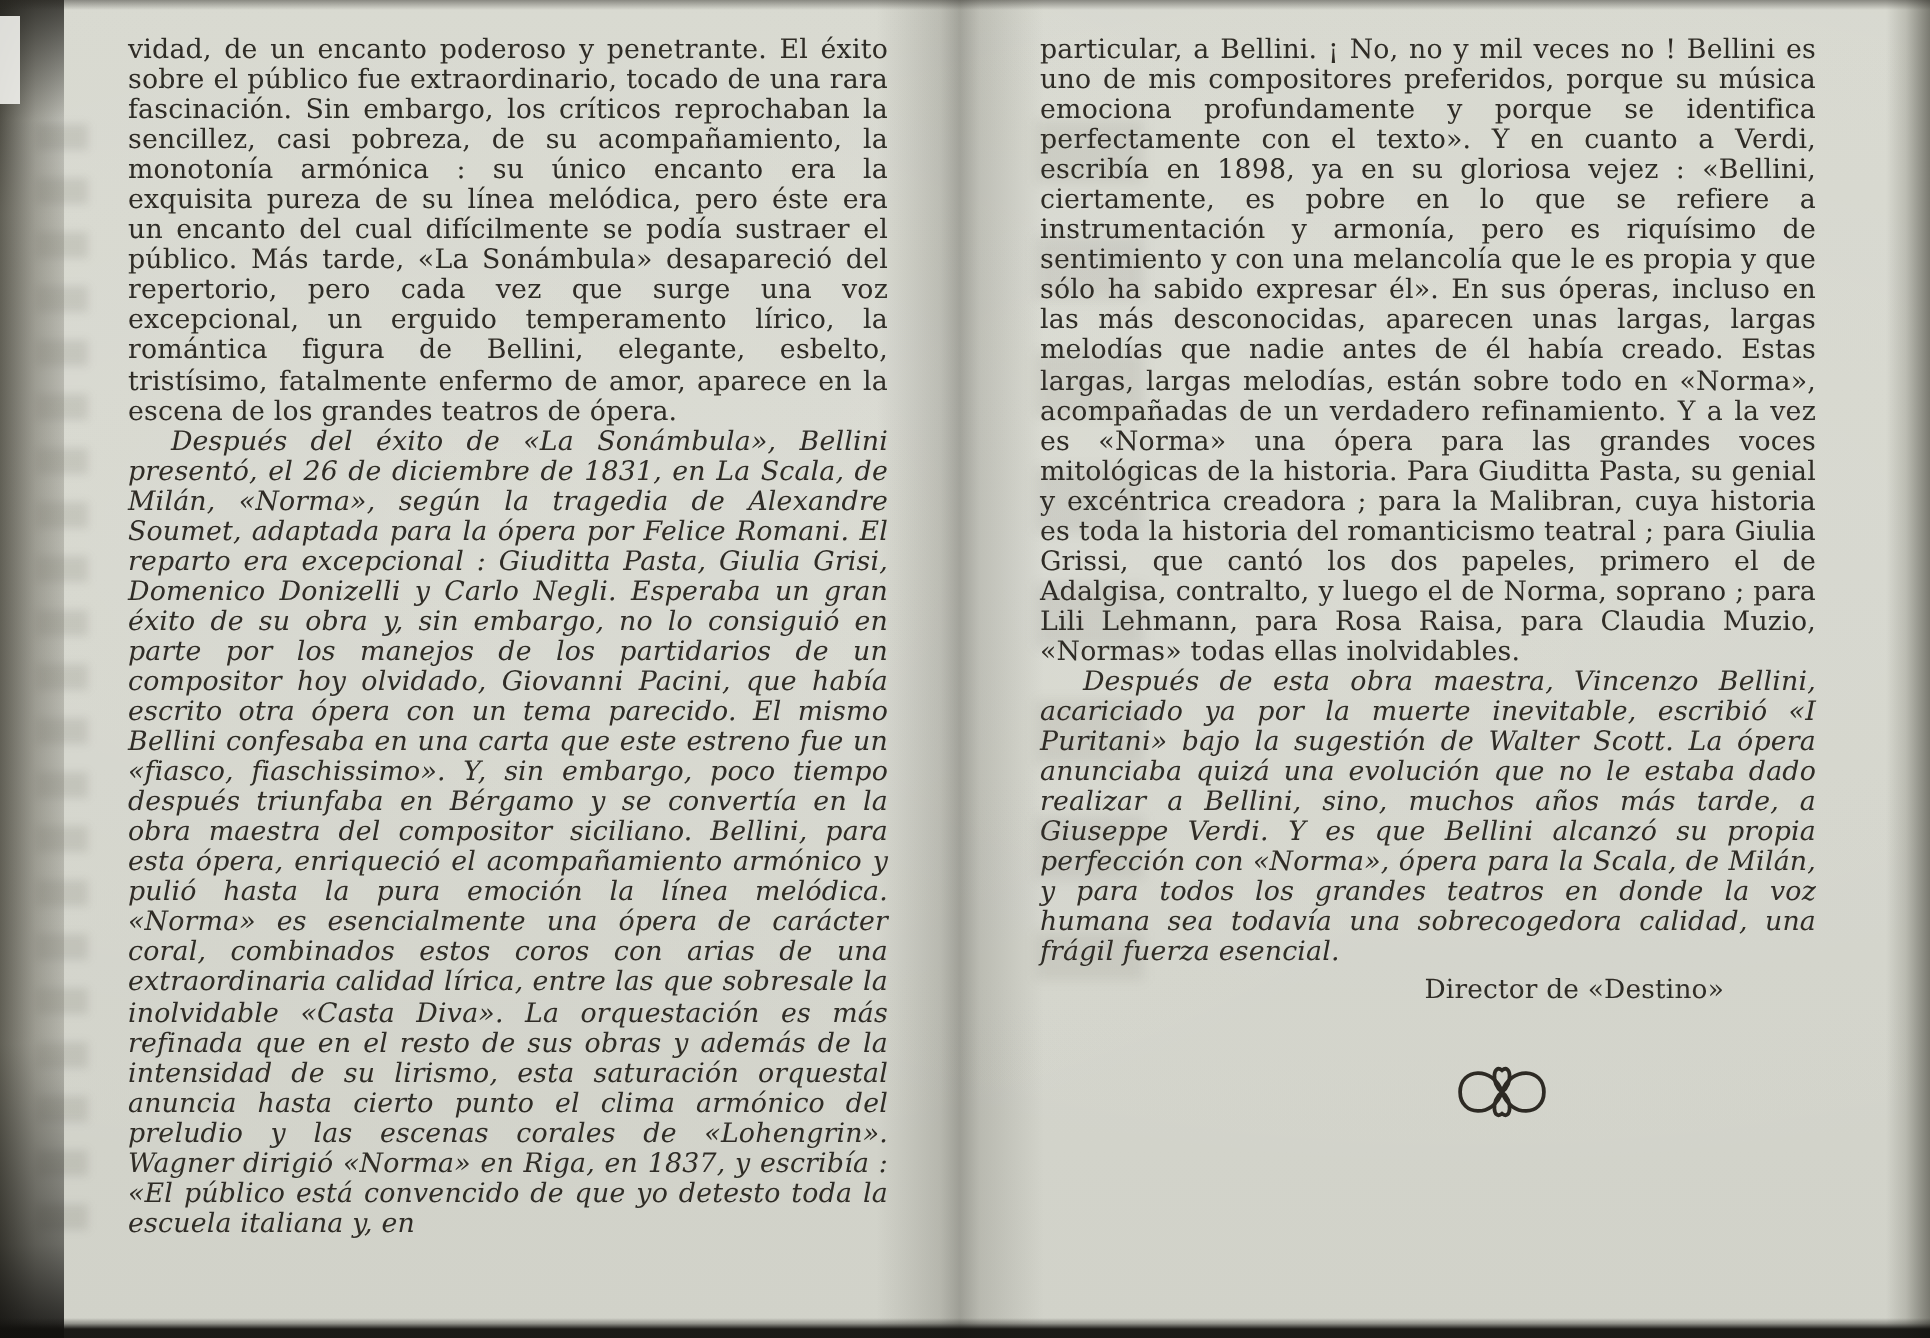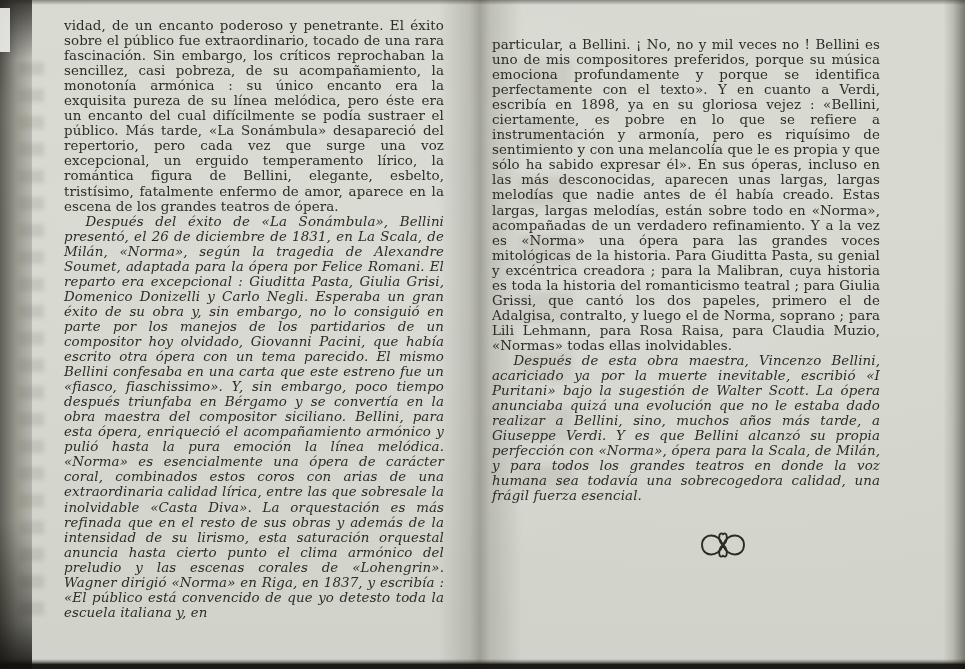--- a/index.html
+++ b/index.html
@@ -67,21 +67,21 @@
     top: 18px;
     font-size: 13.4px;
     line-height: 15.05px;
     text-align: justify;
     color: #2f2c26;
     letter-spacing: 0.1px;
     hyphens: auto;
     -webkit-hyphens: auto;
   }
   .col-left  { left: 64px;  width: 380px; }
-  .col-right { left: 492px; width: 388px; margin-top: 19px; }
+  .col-right { left: 520px; width: 388px; }
   p.para { margin: 0; }
   p.indent { text-indent: 1.6em; font-style: italic; }
   .signature {
     text-align: right;
     padding-right: 106px;
     margin-top: 16px;
     letter-spacing: 1.2px;
     font-size: 13.2px;
   }
   .signature-role {
@@ -106,20 +106,21 @@
   <div class="gutter"></div>
 
   <div class="textcol col-left">
     <p class="para">vidad, de un encanto poderoso y penetrante. El éxito sobre el público fue extraordinario, tocado de una rara fascinación. Sin embargo, los críticos reprochaban la sencillez, casi pobreza, de su acompañamiento, la monotonía armónica : su único encanto era la exquisita pureza de su línea melódica, pero éste era un encanto del cual difícilmente se podía sustraer el público. Más tarde, «La Sonámbula» desapareció del repertorio, pero cada vez que surge una voz excepcional, un erguido temperamento lírico, la romántica figura de Bellini, elegante, esbelto, tristísimo, fatalmente enfermo de amor, aparece en la escena de los grandes teatros de ópera.</p>
     <p class="para indent">Después del éxito de «La Sonámbula», Bellini presentó, el 26 de diciembre de 1831, en La Scala, de Milán, «Norma», según la tragedia de Alexandre Soumet, adaptada para la ópera por Felice Romani. El reparto era excepcional : Giuditta Pasta, Giulia Grisi, Domenico Donizelli y Carlo Negli. Esperaba un gran éxito de su obra y, sin embargo, no lo consiguió en parte por los manejos de los partidarios de un compositor hoy olvidado, Giovanni Pacini, que había escrito otra ópera con un tema parecido. El mismo Bellini confesaba en una carta que este estreno fue un «fiasco, fiaschissimo». Y, sin embargo, poco tiempo después triunfaba en Bérgamo y se convertía en la obra maestra del compositor siciliano. Bellini, para esta ópera, enriqueció el acompañamiento armónico y pulió hasta la pura emoción la línea melódica. «Norma» es esencialmente una ópera de carácter coral, combinados estos coros con arias de una extraordinaria calidad lírica, entre las que sobresale la inolvidable «Casta Diva». La orquestación es más refinada que en el resto de sus obras y además de la intensidad de su lirismo, esta saturación orquestal anuncia hasta cierto punto el clima armónico del preludio y las escenas corales de «Lohengrin». Wagner dirigió «Norma» en Riga, en 1837, y escribía : «El público está convencido de que yo detesto toda la escuela italiana y, en</p>
   </div>
 
   <div class="textcol col-right">
     <p class="para">particular, a Bellini. ¡ No, no y mil veces no ! Bellini es uno de mis compositores preferidos, porque su música emociona profundamente y porque se identifica perfectamente con el texto». Y en cuanto a Verdi, escribía en 1898, ya en su gloriosa vejez : «Bellini, ciertamente, es pobre en lo que se refiere a instrumentación y armonía, pero es riquísimo de sentimiento y con una melancolía que le es propia y que sólo ha sabido expresar él». En sus óperas, incluso en las más desconocidas, aparecen unas largas, largas melodías que nadie antes de él había creado. Estas largas, largas melodías, están sobre todo en «Norma», acompañadas de un verdadero refinamiento. Y a la vez es «Norma» una ópera para las grandes voces mitológicas de la historia. Para Giuditta Pasta, su genial y excéntrica creadora ; para la Malibran, cuya historia es toda la historia del romanticismo teatral ; para Giulia Grissi, que cantó los dos papeles, primero el de Adalgisa, contralto, y luego el de Norma, soprano ; para Lili Lehmann, para Rosa Raisa, para Claudia Muzio, «Normas» todas ellas inolvidables.</p>
     <p class="para indent">Después de esta obra maestra, Vincenzo Bellini, acariciado ya por la muerte inevitable, escribió «I Puritani» bajo la sugestión de Walter Scott. La ópera anunciaba quizá una evolución que no le estaba dado realizar a Bellini, sino, muchos años más tarde, a Giuseppe Verdi. Y es que Bellini alcanzó su propia perfección con «Norma», ópera para la Scala, de Milán, y para todos los grandes teatros en donde la voz humana sea todavía una sobrecogedora calidad, una frágil fuerza esencial.</p>
+    <div class="signature-role">Director de «Destino»</div>
     <div class="ornament">
       <svg viewBox="0 0 72 48" width="52" height="36" aria-hidden="true">
         <g fill="none" stroke="#2d2a24" stroke-width="2.6" stroke-linecap="round">
           <path d="M36 24 C 30 6, 7 7, 7 24 C 7 41, 30 42, 36 24 C 42 6, 65 7, 65 24 C 65 41, 42 42, 36 24 Z"></path>
           <path d="M36 24 C 28 18, 30 4, 36 9 C 42 4, 44 18, 36 24 C 28 30, 30 44, 36 39 C 42 44, 44 30, 36 24 Z"></path>
         </g>
       </svg>
     </div>
   </div>
 

